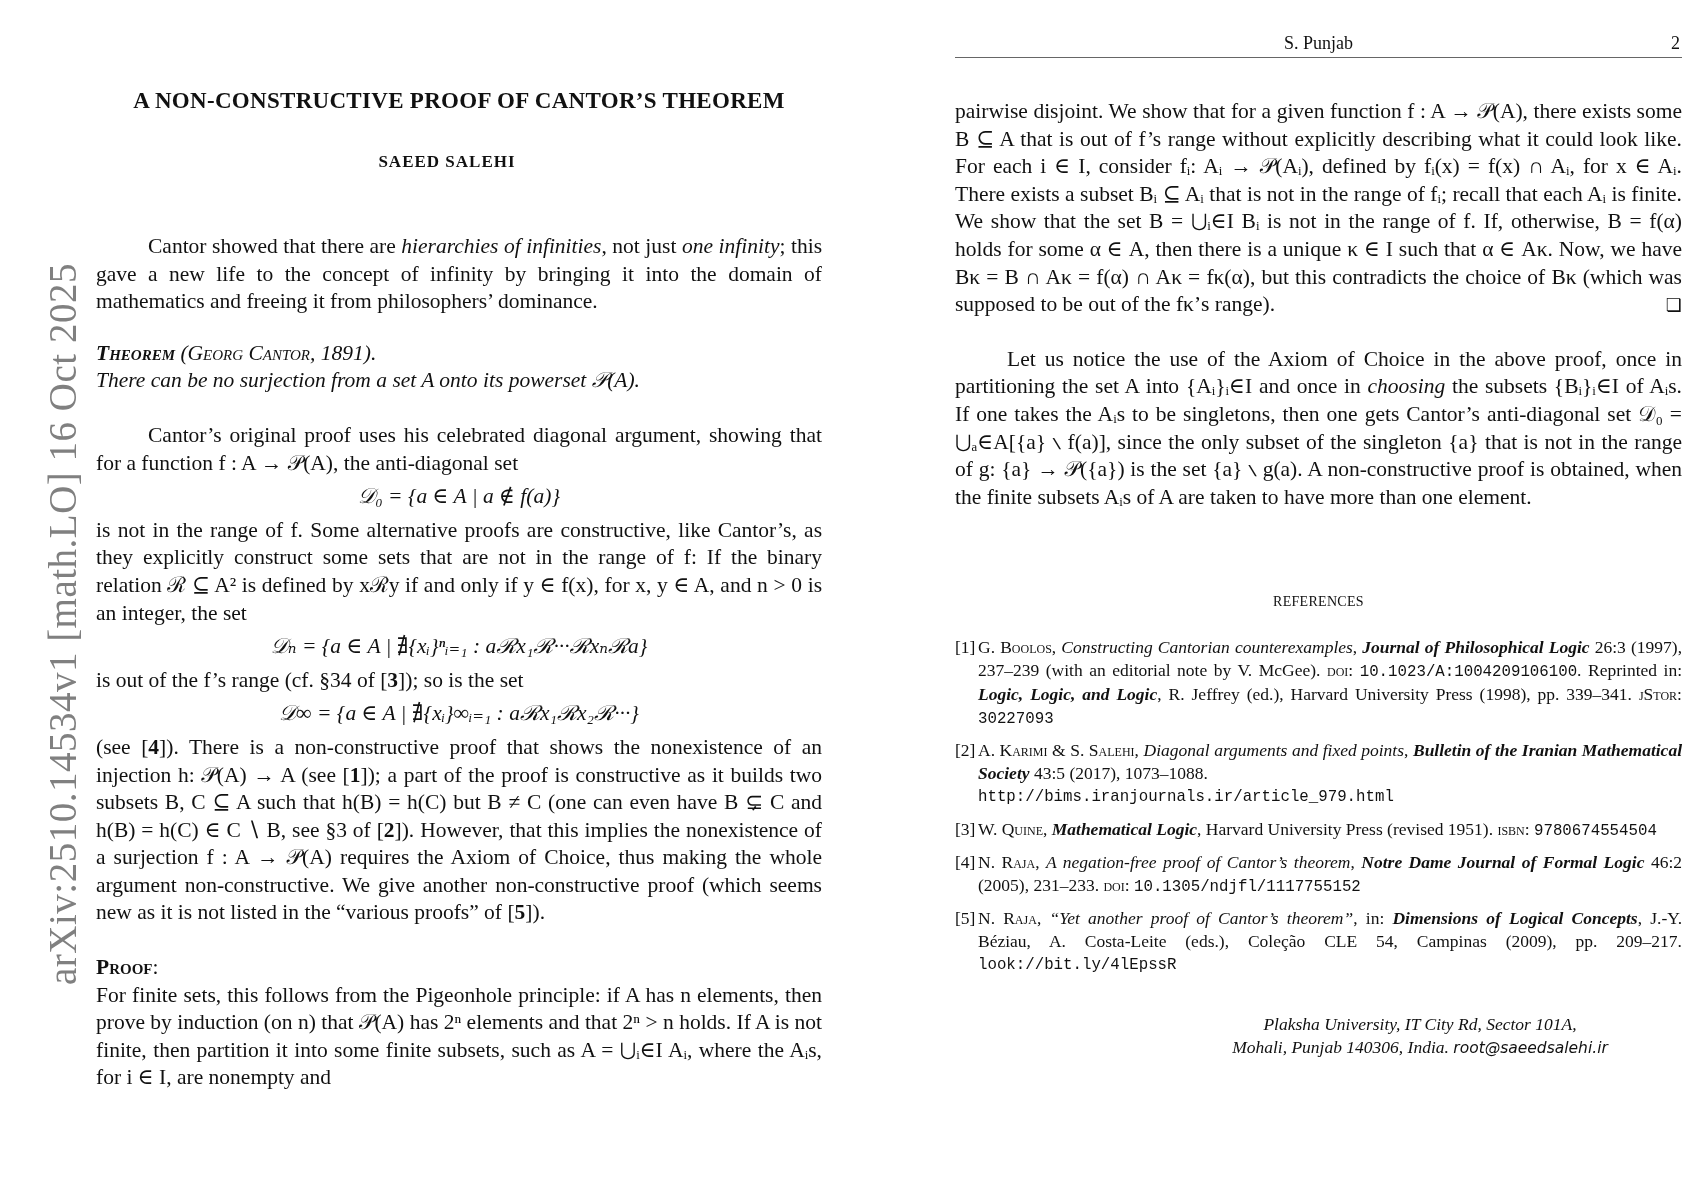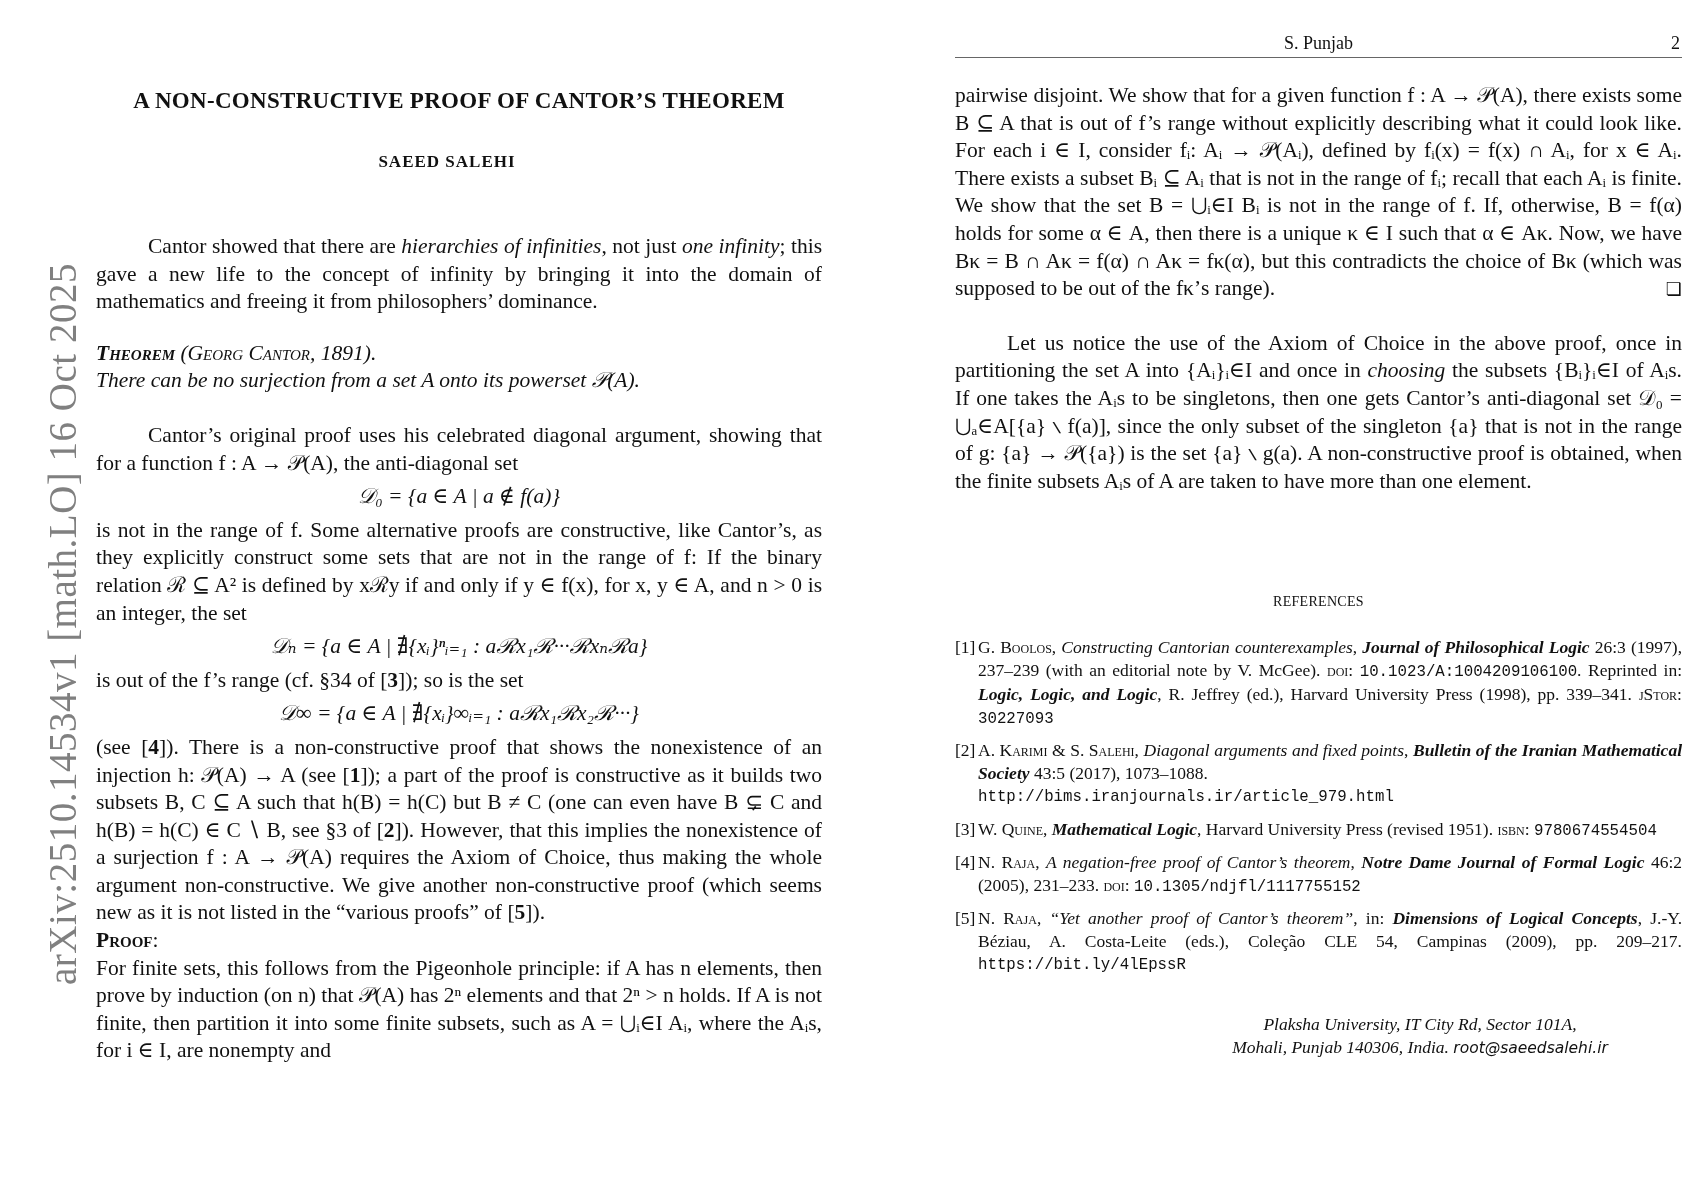--- a/index.html
+++ b/index.html
@@ -54,30 +54,30 @@
   <p class="it" style="text-align:left;">There can be no surjection from a set A onto its powerset 𝒫(A).</p>
 
   <p class="indent" style="margin-top:27px;">Cantor’s original proof uses his celebrated diagonal argument, showing that for a function f : A → 𝒫(A), the anti-diagonal set</p>
   <p class="disp math">𝒟₀ = {a ∈ A | a ∉ f(a)}</p>
   <p>is not in the range of f.  Some alternative proofs are constructive, like Cantor’s, as they explicitly construct some sets that are not in the range of f: If the binary relation ℛ ⊆ A² is defined by xℛy if and only if y ∈ f(x), for x, y ∈ A, and n &gt; 0 is an integer, the set</p>
   <p class="disp math">𝒟ₙ = {a ∈ A | ∄{xᵢ}ⁿᵢ₌₁ : aℛx₁ℛ···ℛxₙℛa}</p>
   <p><span>is out of the f’s range (cf. §34 of [</span><span class="b">3</span><span>]); so is the set</span></p>
   <p class="disp math">𝒟∞ = {a ∈ A | ∄{xᵢ}∞ᵢ₌₁ : aℛx₁ℛx₂ℛ···}</p>
   <p><span>(see [</span><span class="b">4</span><span>]). There is a non-constructive proof that shows the nonexistence of an injection h: 𝒫(A) → A (see [</span><span class="b">1</span><span>]); a part of the proof is constructive as it builds two subsets B, C ⊆ A such that h(B) = h(C) but B ≠ C (one can even have B ⊊ C and h(B) = h(C) ∈ C ∖ B, see §3 of [</span><span class="b">2</span><span>]). However, that this implies the nonexistence of a surjection f : A → 𝒫(A) requires the Axiom of Choice, thus making the whole argument non-constructive. We give another non-constructive proof (which seems new as it is not listed in the “various proofs” of [</span><span class="b">5</span><span>]).</span></p>
 
-  <p style=""><span class="heading">Proof</span>:</p>
+  <p style="margin-top:27px;"><span class="heading">Proof</span>:</p>
   <p>For finite sets, this follows from the Pigeonhole principle: if A has n elements, then prove by induction (on n) that 𝒫(A) has 2ⁿ elements and that 2ⁿ &gt; n holds.  If A is not finite, then partition it into some finite subsets, such as A = ⋃ᵢ∈I Aᵢ, where the Aᵢs, for i ∈ I, are nonempty and</p>
 </div>
 
 <div class="runhead">
   <span class="name">S. Punjab</span>
   <span class="pg">2</span>
 </div>
 
-<div class="col right" style="top:82px;">
+<div class="col right" style="top:98px;">
   <p><span>pairwise disjoint. We show that for a given function f : A → 𝒫(A), there exists some B ⊆ A that is out of f’s range without explicitly describing what it could look like. For each i ∈ I, consider fᵢ: Aᵢ → 𝒫(Aᵢ), defined by fᵢ(x) = f(x) ∩ Aᵢ, for x ∈ Aᵢ.  There exists a subset Bᵢ ⊆ Aᵢ that is not in the range of fᵢ; recall that each Aᵢ is finite.  We show that the set B = ⋃ᵢ∈I Bᵢ is not in the range of f.  If, otherwise, B = f(α) holds for some α ∈ A, then there is a unique κ ∈ I such that α ∈ Aκ.  Now, we have Bκ = B ∩ Aκ = f(α) ∩ Aκ = fκ(α), but this contradicts the choice of Bκ (which was supposed to be out of the fκ’s range).</span><span class="qed">❏</span></p>
   <p class="indent" style="margin-top:27px;"><span>Let us notice the use of the Axiom of Choice in the above proof, once in partitioning the set A into {Aᵢ}ᵢ∈I and once in </span><span class="it">choosing</span><span> the subsets {Bᵢ}ᵢ∈I of Aᵢs.  If one takes the Aᵢs to be singletons, then one gets Cantor’s anti-diagonal set 𝒟₀ = ⋃ₐ∈A[{a} ∖ f(a)], since the only subset of the singleton {a} that is not in the range of g: {a} → 𝒫({a}) is the set {a} ∖ g(a).  A non-constructive proof is obtained, when the finite subsets Aᵢs of A are taken to have more than one element.</span></p>
 </div>
 
 <div class="refs-title">REFERENCES</div>
 
 <div class="refs">
   <div class="ref">
     <span class="num">[1]</span>
     <span class="sc">G. Boolos</span>, <span class="it">Constructing Cantorian counterexamples</span>, <span class="b it">Journal of Philosophical Logic</span><span> 26:3 (1997), 237–239 (with an editorial note by V. McGee). </span><span class="sc">doi:</span> <span class="mono">10.1023/A:1004209106100</span><span>. Reprinted in: </span><span class="b it">Logic, Logic, and Logic</span><span>, R. Jeffrey (ed.), Harvard University Press (1998), pp. 339–341. </span><span class="sc">jStor:</span> <span class="mono">30227093</span>
@@ -89,20 +89,20 @@
   <div class="ref">
     <span class="num">[3]</span>
     <span class="sc">W. Quine</span>, <span class="b it">Mathematical Logic</span><span>, Harvard University Press (revised 1951). </span><span class="sc">isbn:</span> <span class="mono">9780674554504</span>
   </div>
   <div class="ref">
     <span class="num">[4]</span>
     <span class="sc">N. Raja</span>, <span class="it">A negation-free proof of Cantor’s theorem</span>, <span class="b it">Notre Dame Journal of Formal Logic</span><span> 46:2 (2005), 231–233. </span><span class="sc">doi:</span> <span class="mono">10.1305/ndjfl/1117755152</span>
   </div>
   <div class="ref">
     <span class="num">[5]</span>
-    <span class="sc">N. Raja</span>, <span class="it">“Yet another proof of Cantor’s theorem”</span><span>, in: </span><span class="b it">Dimensions of Logical Concepts</span><span>, J.-Y. Béziau, A. Costa-Leite (eds.), Coleção CLE 54, Campinas (2009), pp. 209–217. </span><span class="mono">https://bit.ly/4lEpssR</span>
+    <span class="sc">N. Raja</span>, <span class="it">“Yet another proof of Cantor’s theorem”</span><span>, in: </span><span class="b it">Dimensions of Logical Concepts</span><span>, J.-Y. Béziau, A. Costa-Leite (eds.), Coleção CLE 54, Campinas (2009), pp. 209–217. </span><span class="mono">look://bit.ly/4lEpssR</span>
   </div>
 </div>
 
 <div class="addr">
   <div>Plaksha University, IT City Rd, Sector 101A,</div>
   <div><span>Mohali, Punjab 140306, India. </span><span class="email">root@saeedsalehi.ir</span></div>
 </div>
 
 </body></html>

